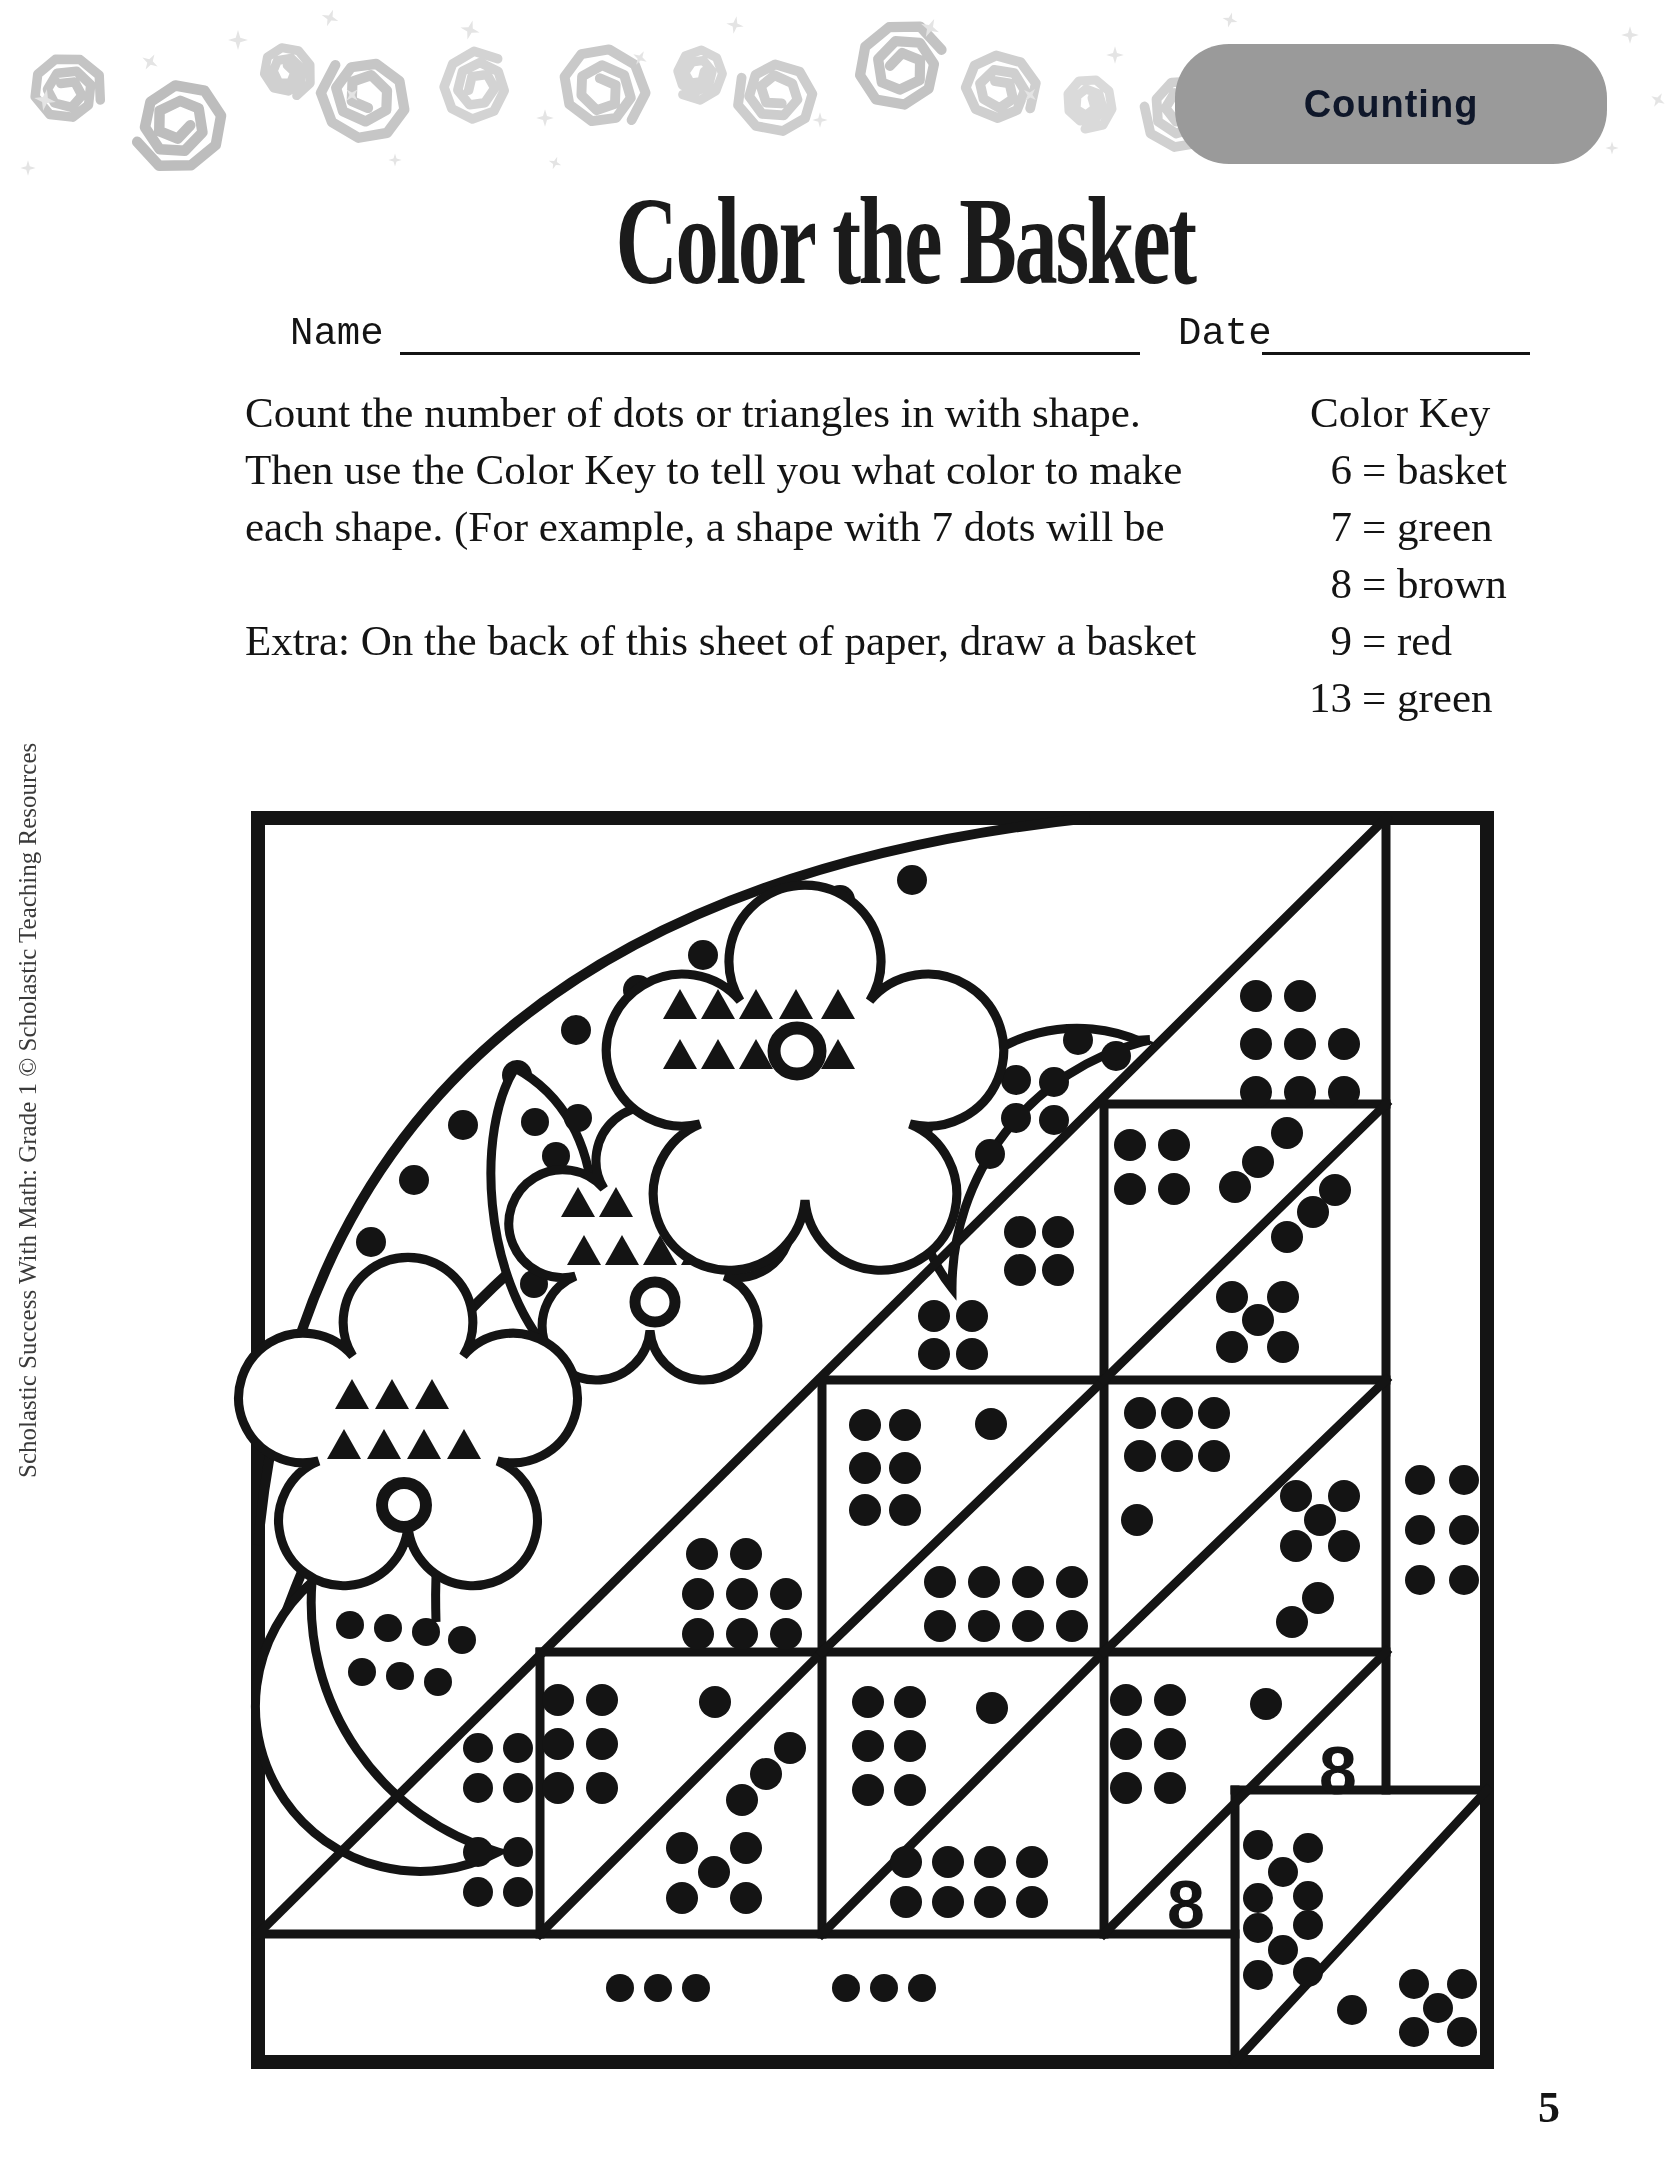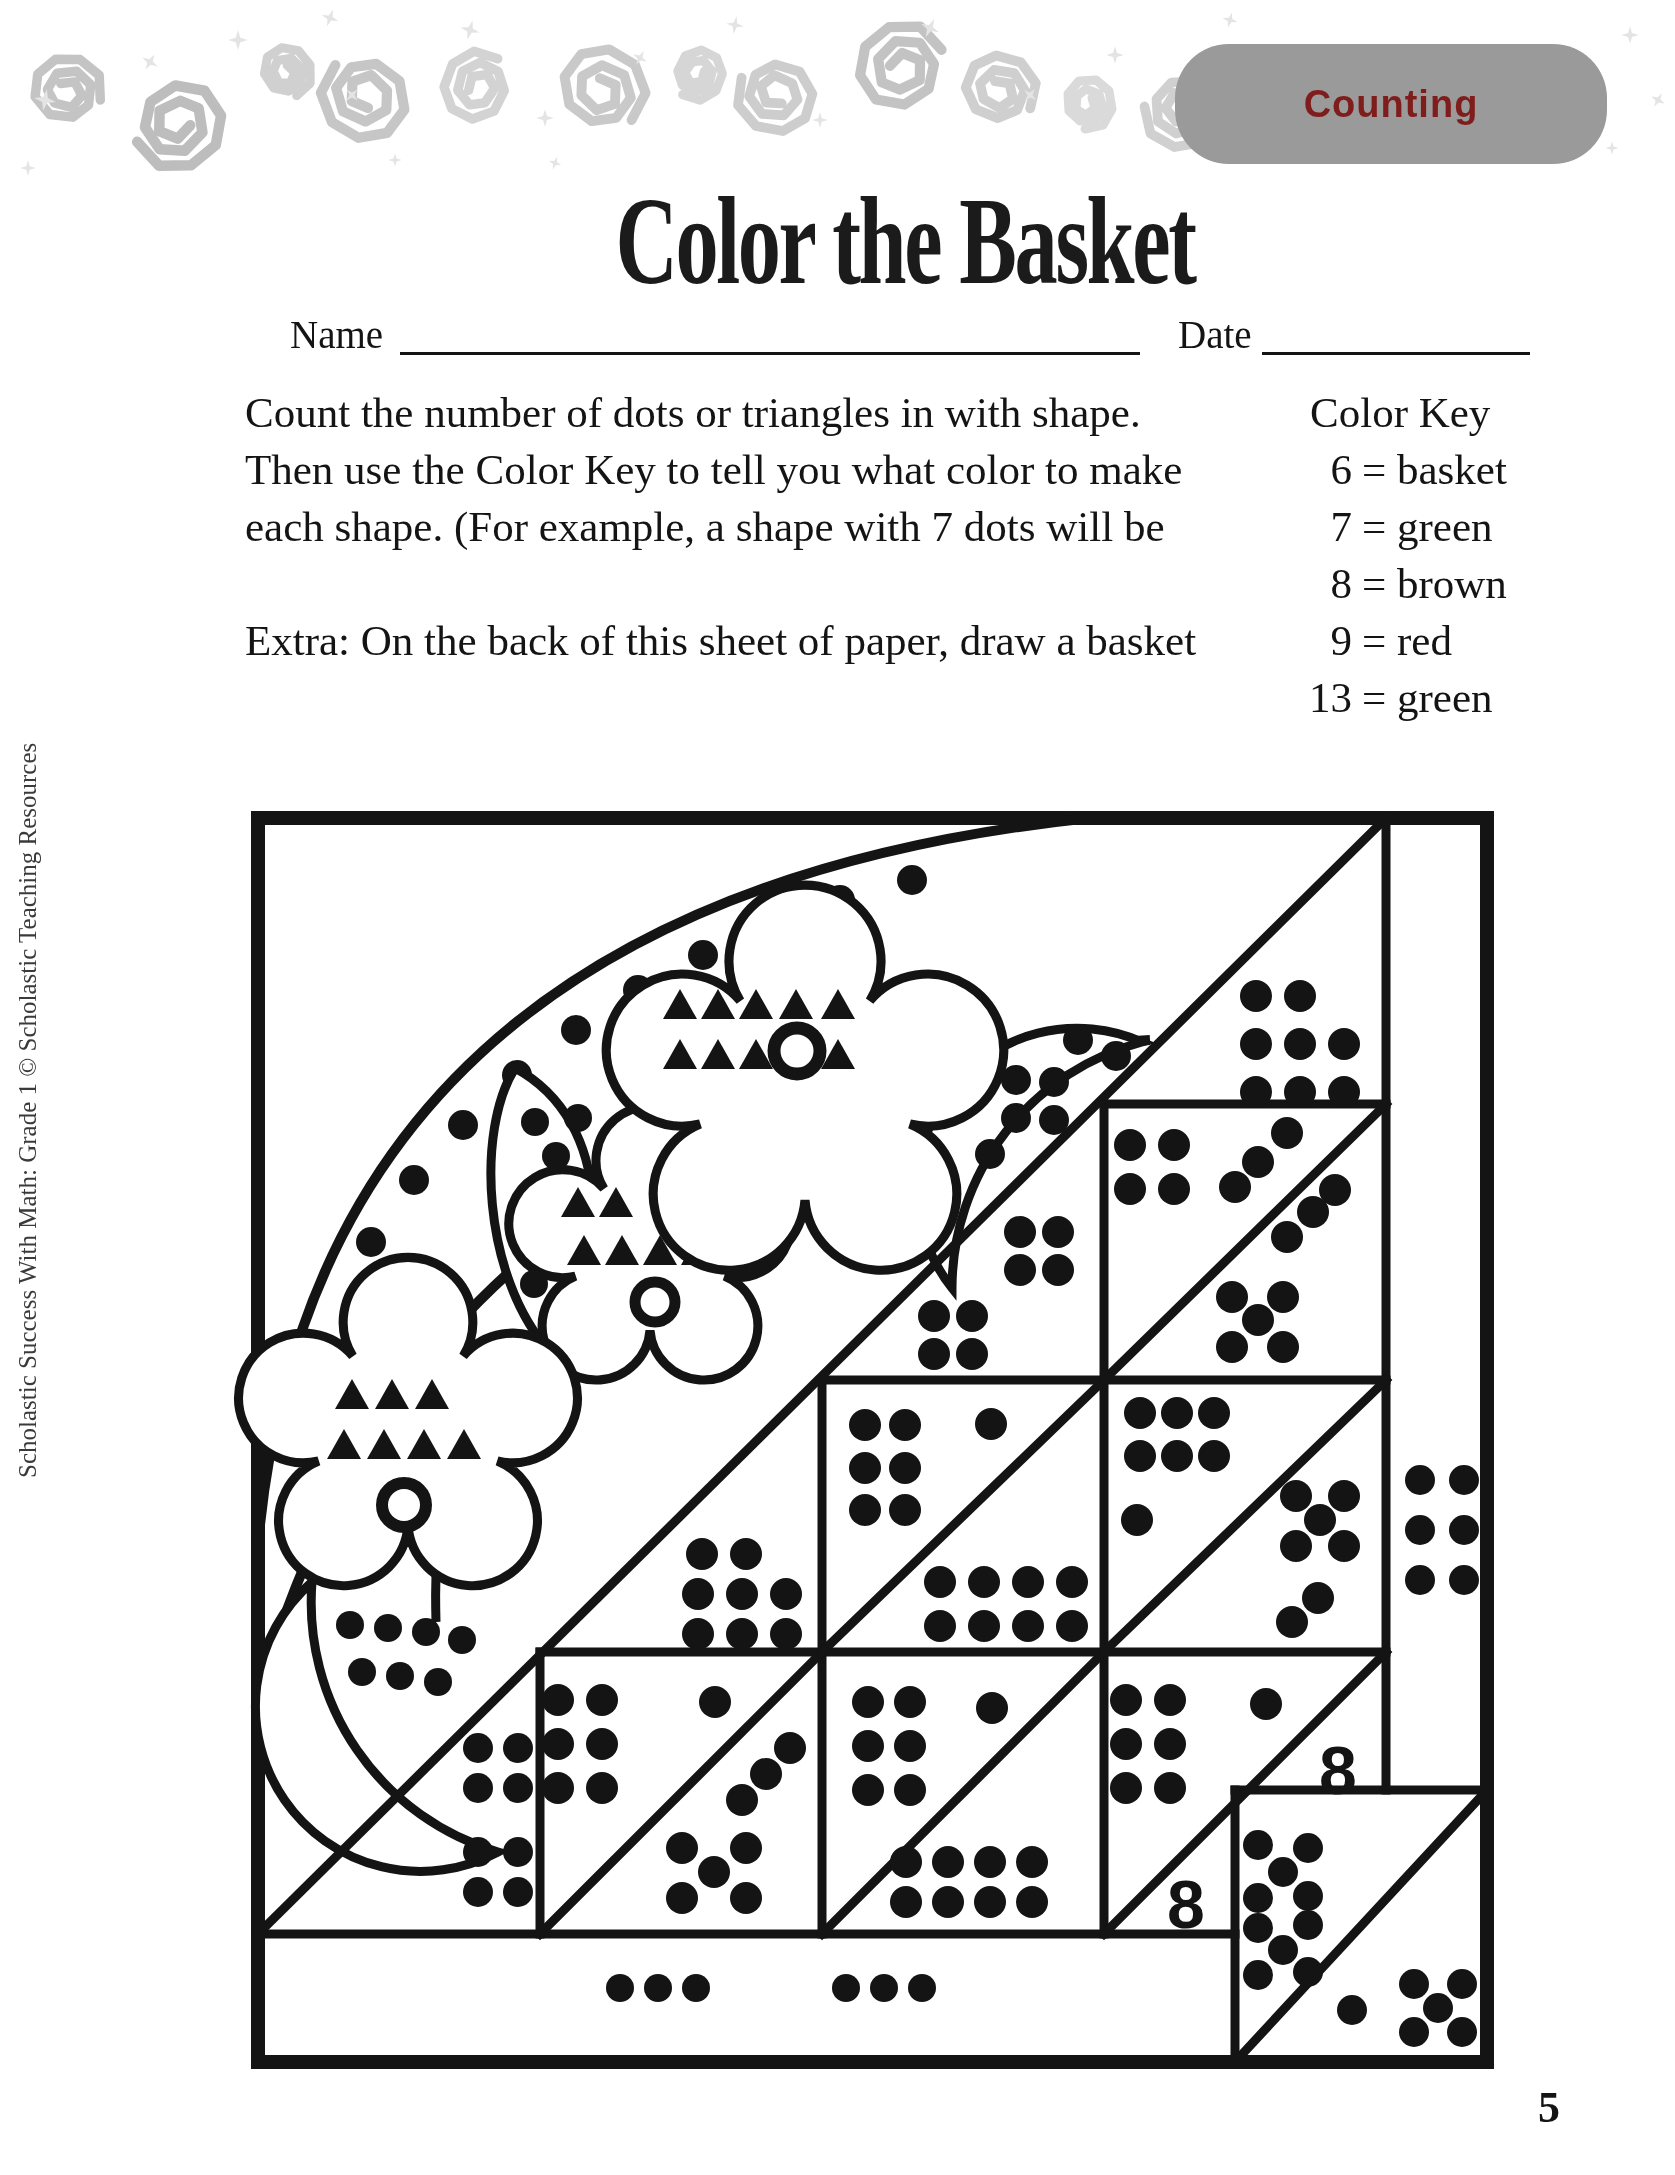--- a/index.html
+++ b/index.html
@@ -3,28 +3,28 @@
 <meta charset="utf-8">
 <style>
   html,body{margin:0;padding:0;}
   body{width:1675px;height:2175px;position:relative;background:#ffffff;
        font-family:"Liberation Serif",serif;color:#141414;overflow:hidden;}
 
   .band{position:absolute;left:0;top:0;}
 
   .tab{position:absolute;left:1175px;top:44px;width:432px;height:120px;
        background:#9a9a9a;border-radius:54px;display:flex;align-items:center;justify-content:center;
-       font-family:"Liberation Sans",sans-serif;font-weight:bold;font-size:38px;color:#7f1d1d;
+       font-family:"Liberation Sans",sans-serif;font-weight:bold;font-size:38px;color:#0f172a;
        letter-spacing:1px;}
 
   .title{position:absolute;left:905px;top:170px;transform:translateX(-50%) scale(0.80,1.15);
          transform-origin:center top;font-weight:bold;font-size:108px;letter-spacing:-3px;
          white-space:nowrap;color:#1b1b1b;}
 
-  .nameRow{position:absolute;left:0;top:312px;width:1675px;height:52px;font-size:39px;}
+  .nameRow{position:absolute;left:0;top:312px;width:1675px;height:52px;font-size:39px;font-family:Liberation Mono, monospace;}
   .nameLabel{position:absolute;left:290px;top:0;}
   .nameLine{position:absolute;left:400px;top:40px;width:740px;border-bottom:3px solid #141414;height:0;}
   .dateLabel{position:absolute;left:1178px;top:0;}
   .dateLine{position:absolute;left:1262px;top:40px;width:268px;border-bottom:3px solid #141414;height:0;}
 
   .copy{position:absolute;left:245px;top:384px;font-size:43px;line-height:57px;}
   .copy .line{white-space:nowrap;}
   .copy .gap{height:57px;}
 
   .key{position:absolute;left:1300px;top:384px;font-size:43px;line-height:57px;}

